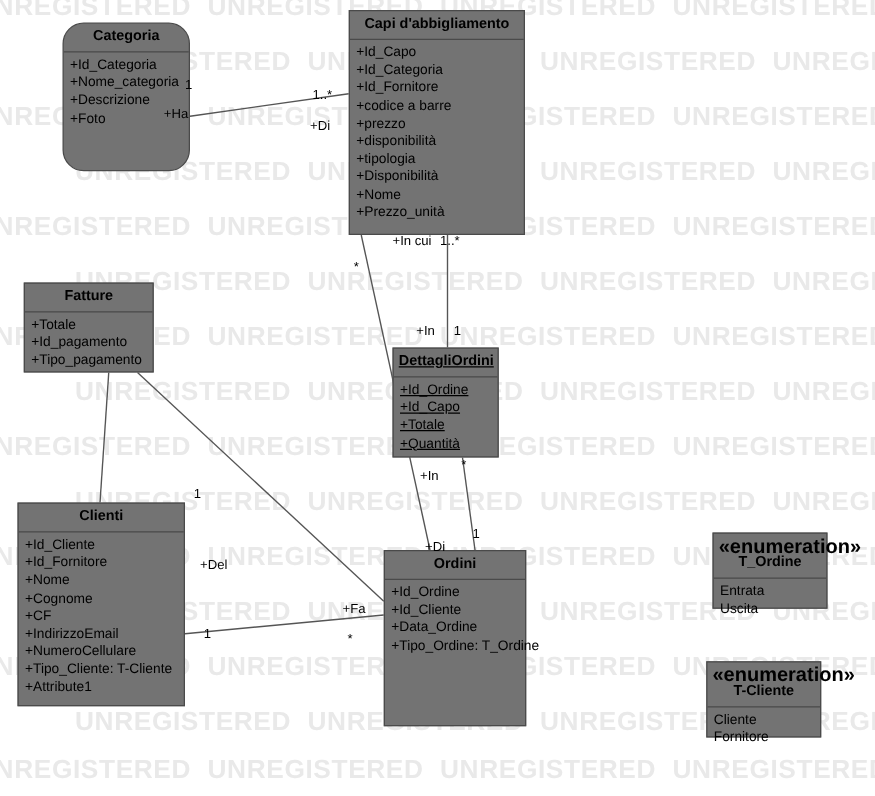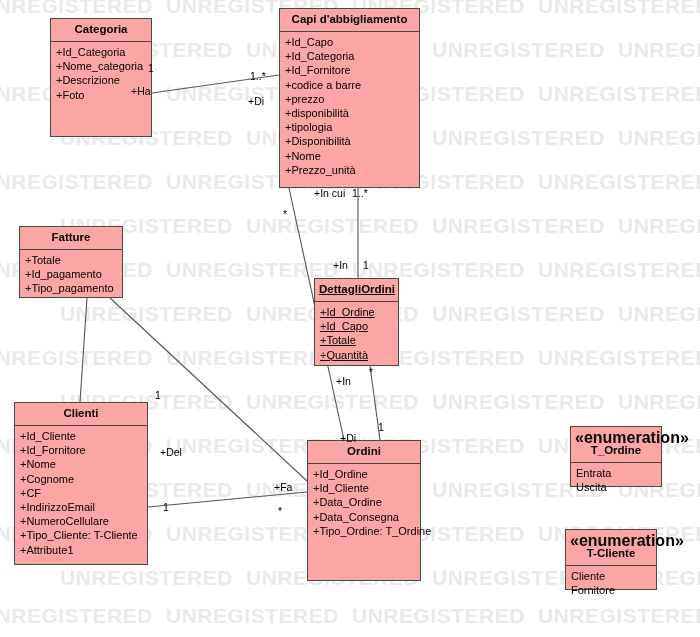--- a/index.html
+++ b/index.html
@@ -38,21 +38,21 @@
   }
   #edges {
     position: absolute;
     left: 0; top: 0;
     width: 700px;
     height: 637px;
     z-index: 1;
   }
   .uml-class {
     position: absolute;
-    background: #fca5a5;
+    background: #737373;
     border: 1px solid #4a4a4a;
     box-sizing: border-box;
     z-index: 2;
   }
   .uml-title {
     text-align: center;
     font-size: 11.5px;
     font-weight: bold;
     color: #000000;
     padding: 4px 4px 5px 4px;
@@ -162,21 +162,21 @@
     <path d="M370,366 L380,440" stroke="#555555" stroke-width="1.1" fill="none"></path>
 
     <path d="M87,298 L80,402" stroke="#555555" stroke-width="1.1" fill="none"></path>
 
     <path d="M110,298 L307,481" stroke="#555555" stroke-width="1.1" fill="none"></path>
 
     <path d="M148,507 L307,492" stroke="#555555" stroke-width="1.1" fill="none"></path>
   </svg>
 
   <div id="classes">
-      <div class="uml-class" style="left: 50px; top: 18px; width: 102px; height: 119px;">
+      <div class="uml-class" style="left: 50px; top: 18px; width: 102px; height: 119px; border-radius: 17px;">
         <div class="uml-title"><span>Categoria</span></div>
         <div class="uml-attrs">
           <div class="uml-attr">+Id_Categoria</div>
           <div class="uml-attr">+Nome_categoria</div>
           <div class="uml-attr">+Descrizione</div>
           <div class="uml-attr">+Foto</div>
         </div>
       </div>
       <div class="uml-class" style="left: 279px; top: 8px; width: 141px; height: 180px;">
         <div class="uml-title"><span>Capi d'abbigliamento</span></div>
@@ -223,21 +223,20 @@
           <div class="uml-attr">+Tipo_Cliente: T-Cliente</div>
           <div class="uml-attr">+Attribute1</div>
         </div>
       </div>
       <div class="uml-class" style="left: 307px; top: 440px; width: 114px; height: 141px;">
         <div class="uml-title"><span>Ordini</span></div>
         <div class="uml-attrs">
           <div class="uml-attr">+Id_Ordine</div>
           <div class="uml-attr">+Id_Cliente</div>
           <div class="uml-attr">+Data_Ordine</div>
-          <div class="uml-attr">+Data_Consegna</div>
           <div class="uml-attr">+Tipo_Ordine: T_Ordine</div>
         </div>
       </div>
       <div class="uml-class" style="left: 570px; top: 426px; width: 92px; height: 61px;">
         <div class="uml-title"><span class="uml-stereotype">«enumeration»</span><span>T_Ordine</span></div>
         <div class="uml-attrs">
           <div class="uml-attr">Entrata</div>
           <div class="uml-attr">Uscita</div>
         </div>
       </div>

